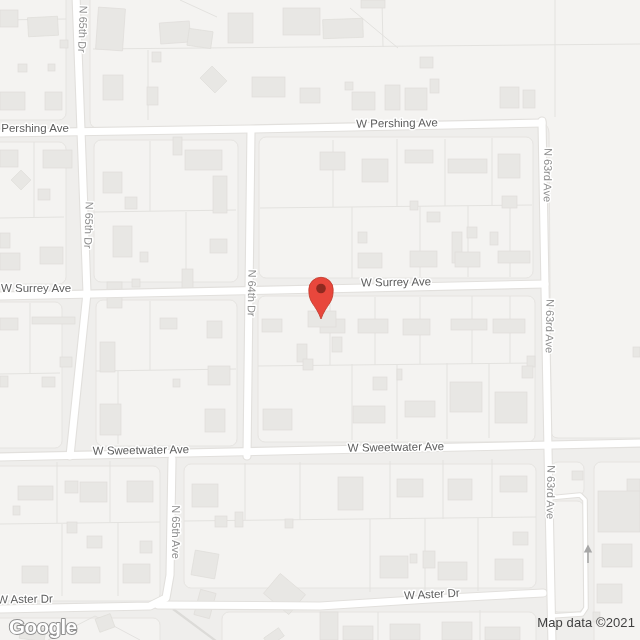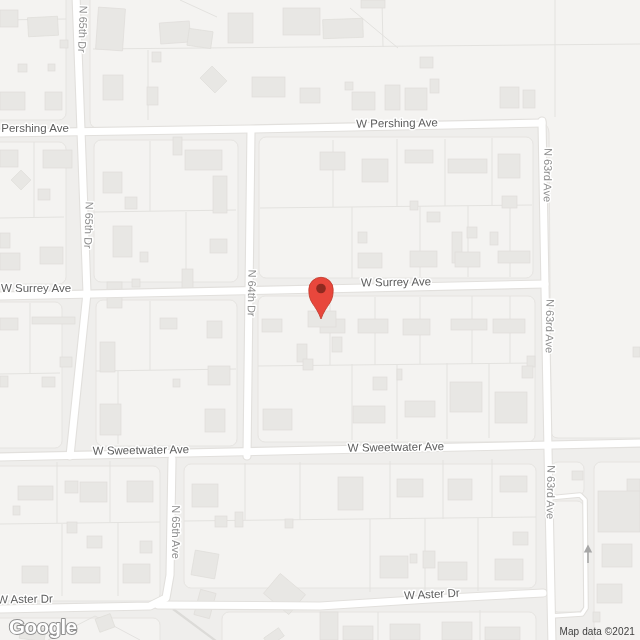--- a/index.html
+++ b/index.html
@@ -1,19 +1,19 @@
 <!DOCTYPE html>
 <html><head>
 <meta charset="utf-8">
 <style>
   html,body{margin:0;padding:0;}
   body{width:640px;height:640px;overflow:hidden;font-family:"Liberation Sans",sans-serif;}
   .map{position:relative;width:640px;height:640px;overflow:hidden;background:#EFEEEC;}
   .map svg{position:absolute;left:0;top:0;display:block;}
-  .attribution{position:absolute;right:5px;bottom:3px;font-size:10px;color:#3F3F3F;letter-spacing:0.1px;}
+  .attribution{position:absolute;right:5px;bottom:10px;font-size:13px;color:#3F3F3F;letter-spacing:0.1px;}
   .lbl-h{font-size:11.5px;fill:#5E5E5E;}
   .lbl-v{font-size:11px;fill:#8F8F8F;}
   .street-label{paint-order:stroke;stroke:#FFFFFF;stroke-width:3px;stroke-linejoin:round;font-family:"Liberation Sans",sans-serif;}
   .logo-text{paint-order:stroke;stroke:#8F8F8F;stroke-width:2px;stroke-linejoin:round;fill:#FFFFFF;
              font-family:"Liberation Sans",sans-serif;font-size:20.5px;font-weight:bold;letter-spacing:-0.5px;}
 </style>
 </head>
 <body>
 
 <div class="map">

